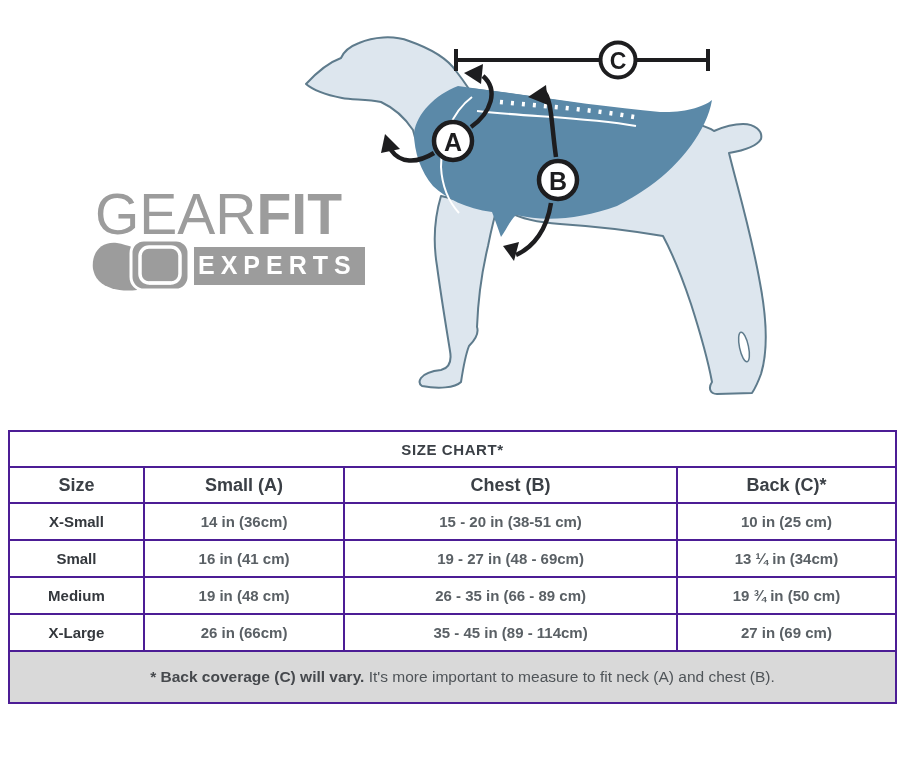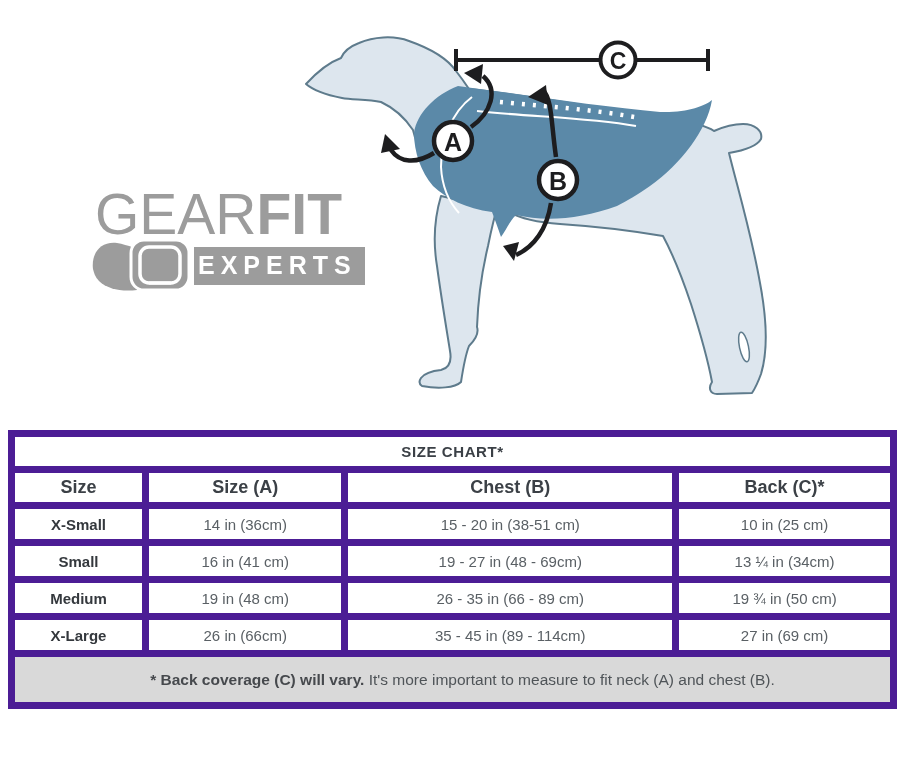--- a/index.html
+++ b/index.html
@@ -27,35 +27,35 @@
     padding: 5px 8px 5px 4px; line-height: 1.1;
   }
   .logo-icon { position: absolute; left: -4px; top: 49px; }
 
   
   .chart-wrap { margin: 0 8px; }
   table.size-chart {
     width: 100%; border-collapse: collapse; table-layout: fixed;
   }
   table.size-chart td, table.size-chart th {
-    border: 7px solid #4c1d95;
+    border: 2px solid #4c1d95;
     text-align: center; vertical-align: middle;
   }
   .row-title td {
     height: 36px; font-weight: bold; font-size: 15px;
     letter-spacing: .6px; color: #3b4046;
   }
   .row-head th {
     height: 36px; font-weight: bold; font-size: 18px; color: #3b4046;
   }
-  .row-data td { height: 37px; font-size: 15px; color: #5a6065; }
+  .row-data td { height: 37px; font-size: 15px; color: #5a6065; font-weight: bold; }
   .row-data td.size-cell { font-weight: bold; color: #34383d; }
   .row-foot td {
     height: 52px; background: #d9d9d9; text-align: left;
-    padding-left: 20px; font-size: 15.5px; color: #4f5458; border-radius: 11px;
+    padding-left: 20px; font-size: 15.5px; color: #4f5458;
   }
   .row-foot .fn-bold { font-weight: 600; color: #46494d; }
 </style>
 </head>
 <body>
 
 <div class="top-section">
 
   <svg class="dog-svg" width="905" height="430" viewBox="0 0 905 430" xmlns="http://www.w3.org/2000/svg">
 
@@ -167,21 +167,21 @@
         <col style="width:22.6%">
         <col style="width:37.5%">
         <col style="width:24.7%">
     </colgroup>
     <tbody>
         <tr class="row-title">
       <td colspan="4">SIZE CHART*</td>
     </tr>
     <tr class="row-head">
       <th>Size</th>
-      <th>Size (A)</th>
+      <th>Small (A)</th>
       <th>Chest (B)</th>
       <th>Back (C)*</th>
     </tr>
     <tr class="row-data">
       <td class="size-cell">X-Small</td>
       <td>14 in (36cm)</td>
       <td>15 - 20 in (38-51 cm)</td>
       <td>10 in (25 cm)</td>
     </tr>
     <tr class="row-data">

